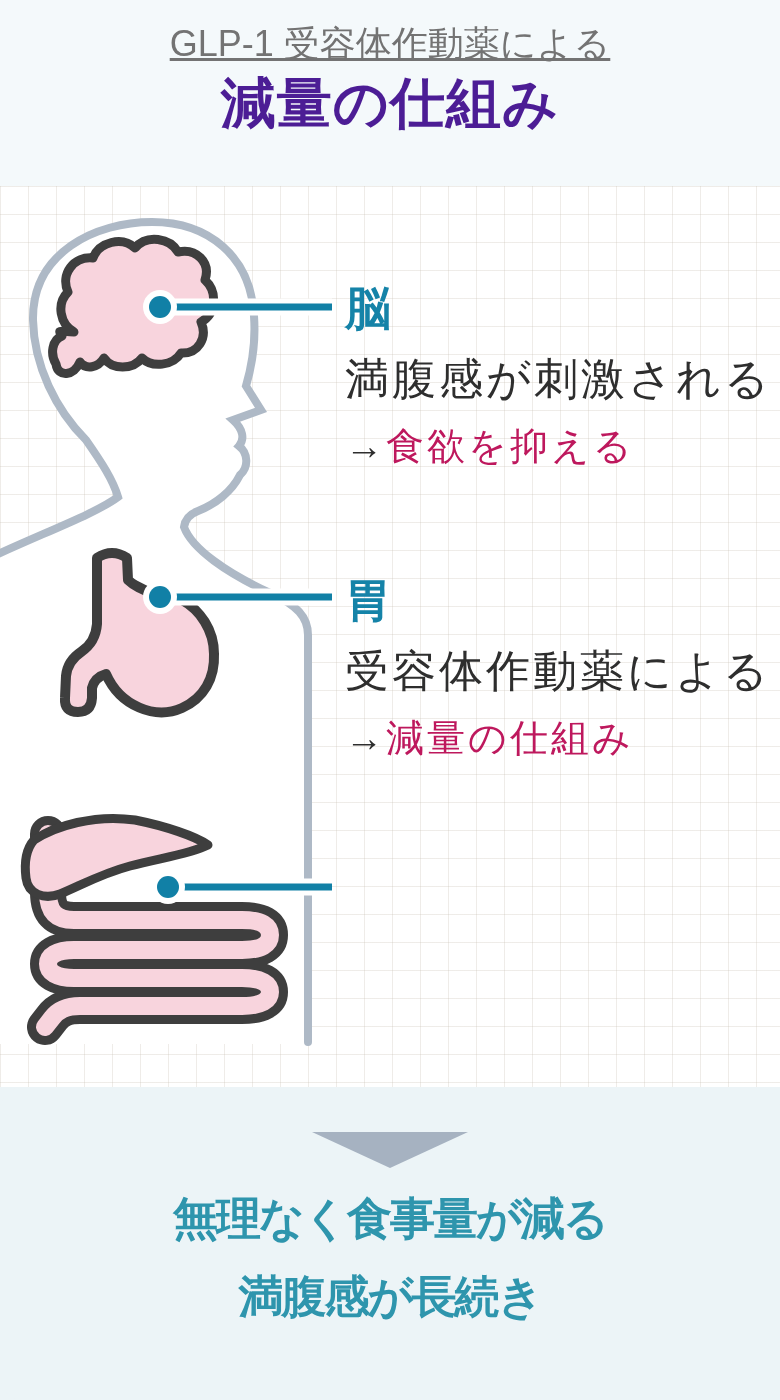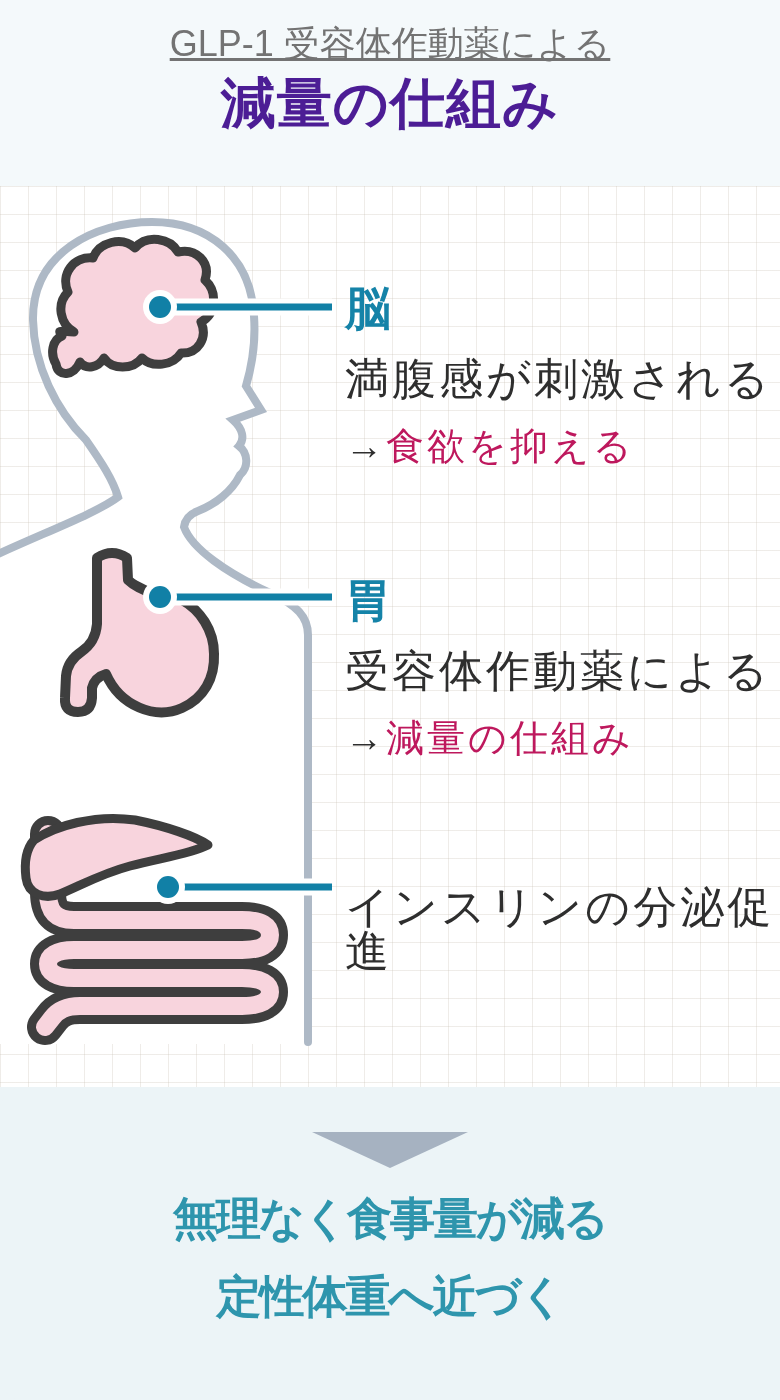--- a/index.html
+++ b/index.html
@@ -147,22 +147,21 @@
   <div class="effect"><span class="arrow">→</span><span class="red">食欲を抑える</span></div>
 </div>
 
 <div class="section s2">
   <div class="organ-label">胃</div>
   <div class="desc">受容体作動薬による</div>
   <div class="effect"><span class="arrow">→</span><span class="red">減量の仕組み</span></div>
 </div>
 
 <div class="section s3">
-  <div class="desc">インスリンの分泌促進</div>
 </div>
 
 <div class="bottom-band">
   <div class="triangle"></div>
   <div class="conclusion">
     <div>無理なく食事量が減る</div>
-    <div>定性体重へ近づく</div>
+    <div>満腹感が長続き</div>
   </div>
 </div>
 
 </body></html>

